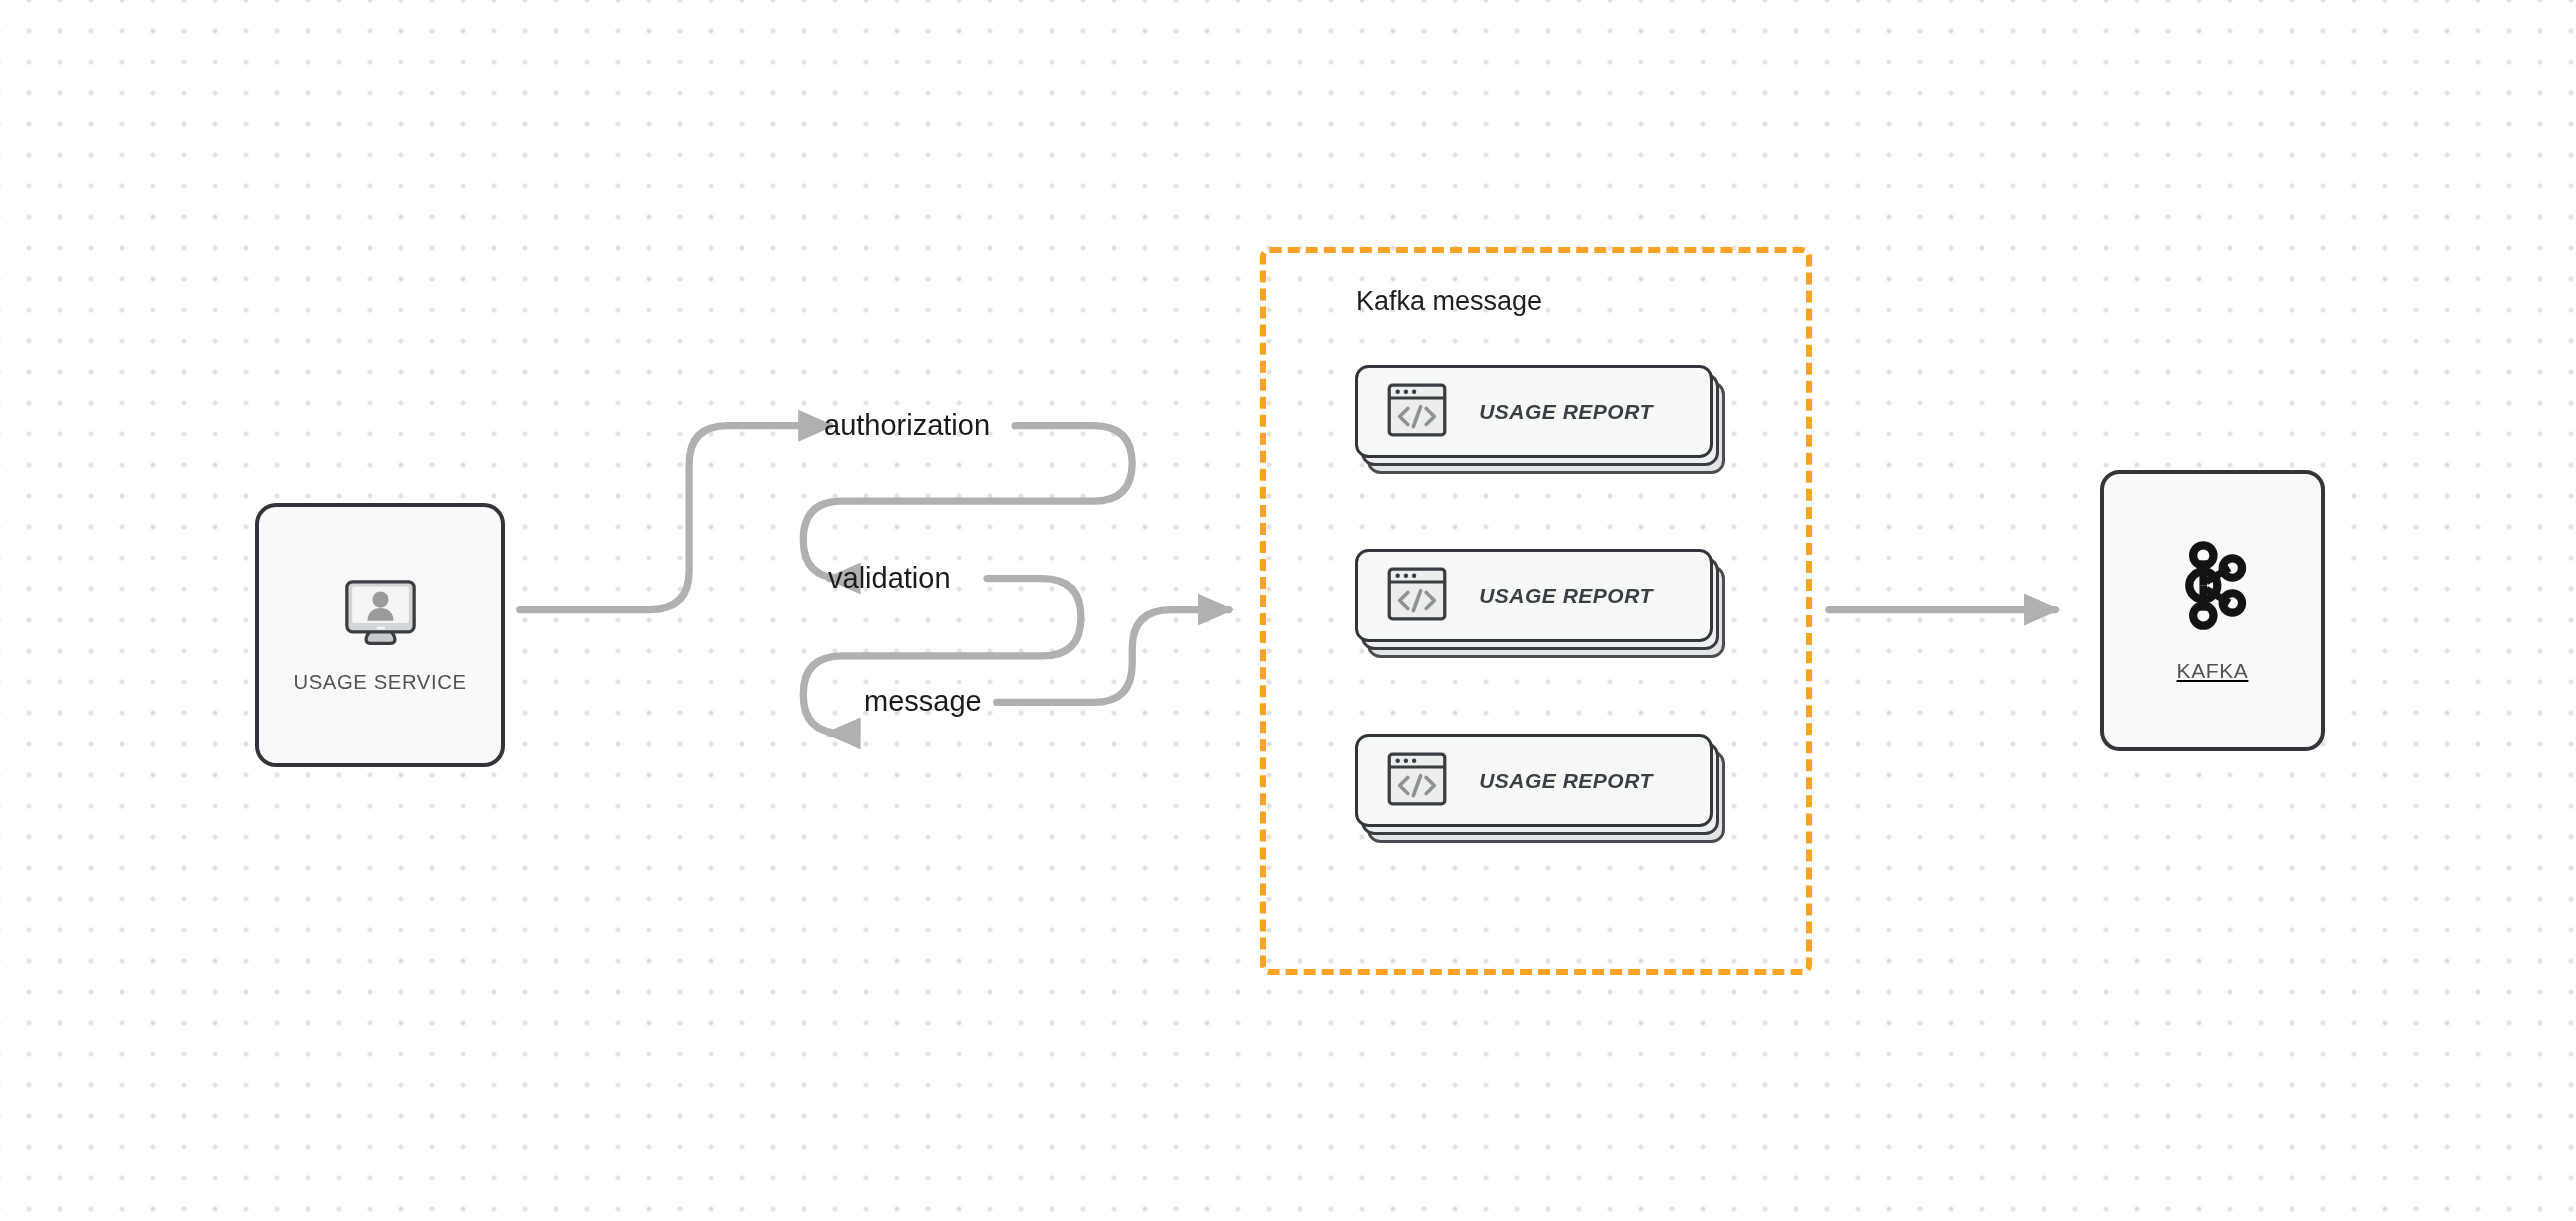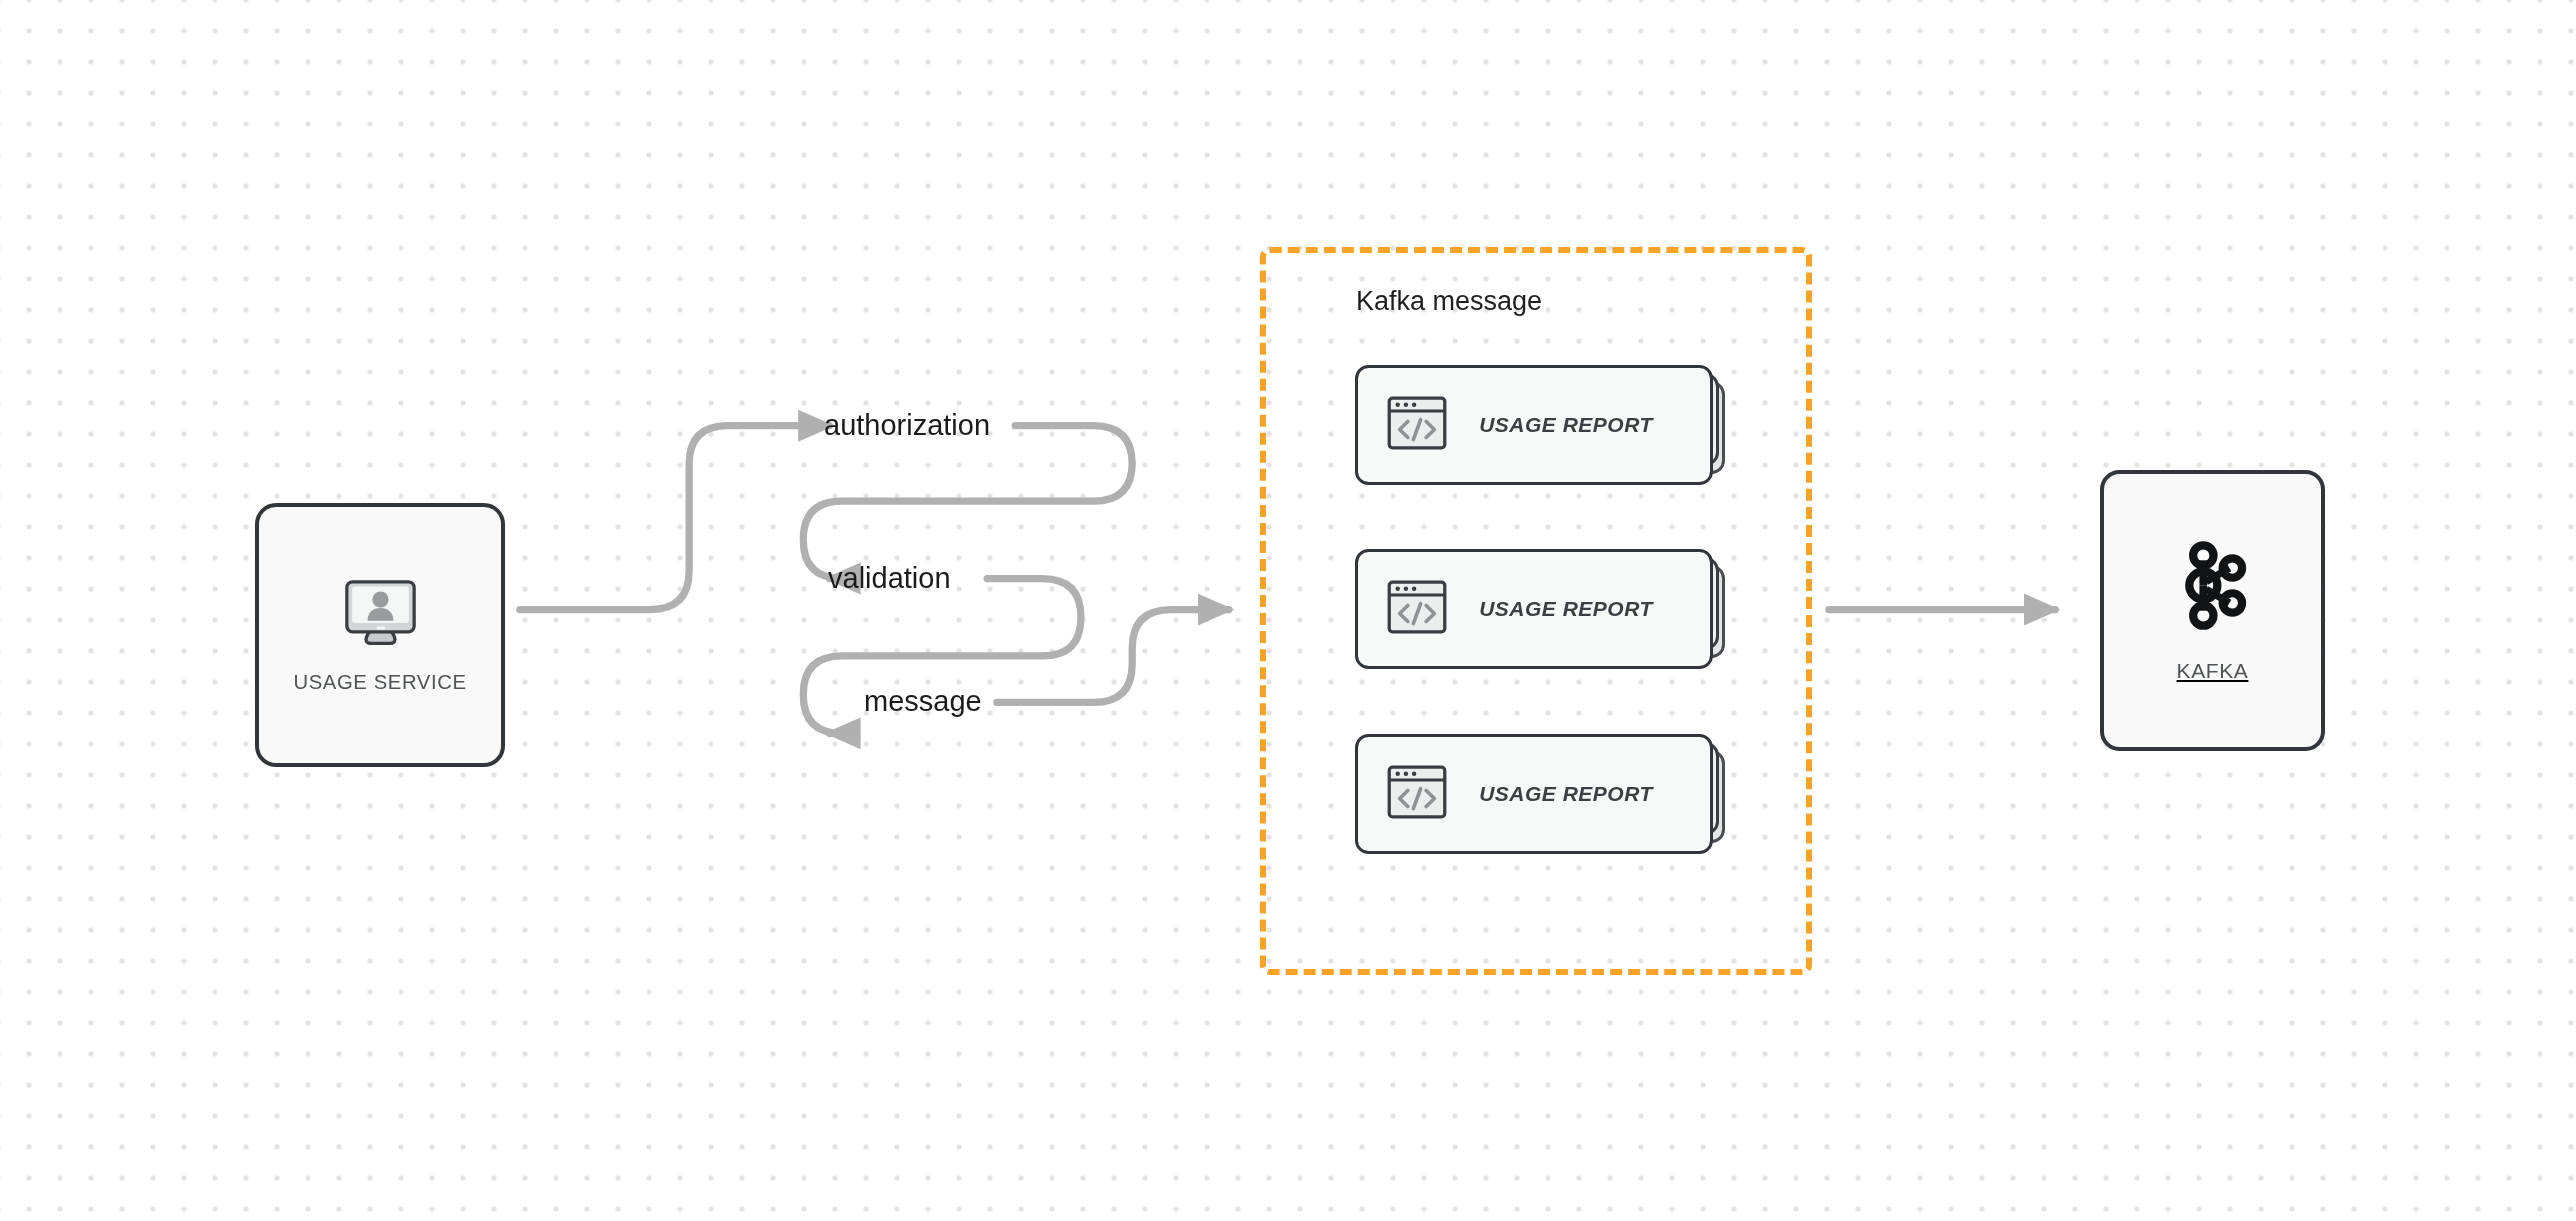--- a/index.html
+++ b/index.html
@@ -123,21 +123,21 @@
     width: 358px; height: 93px;
     background: #eeeff0;
     border: 3.9px solid #3a3e43;
     border-radius: 13.5px;
     box-sizing: border-box;
   }
   .report-card {
     position: absolute;
     left: 0; top: 0;
     width: 358px;
-    height: 120px;
+    height: 93px;
     background: #f7f8f8;
     border: 3.9px solid #32363b;
     border-radius: 13.5px;
     box-sizing: border-box;
     display: flex;
     flex-direction: row;
     align-items: center;
   }
   .report-icon { margin-left: 29px; flex: 0 0 auto; }
   .report-text {

